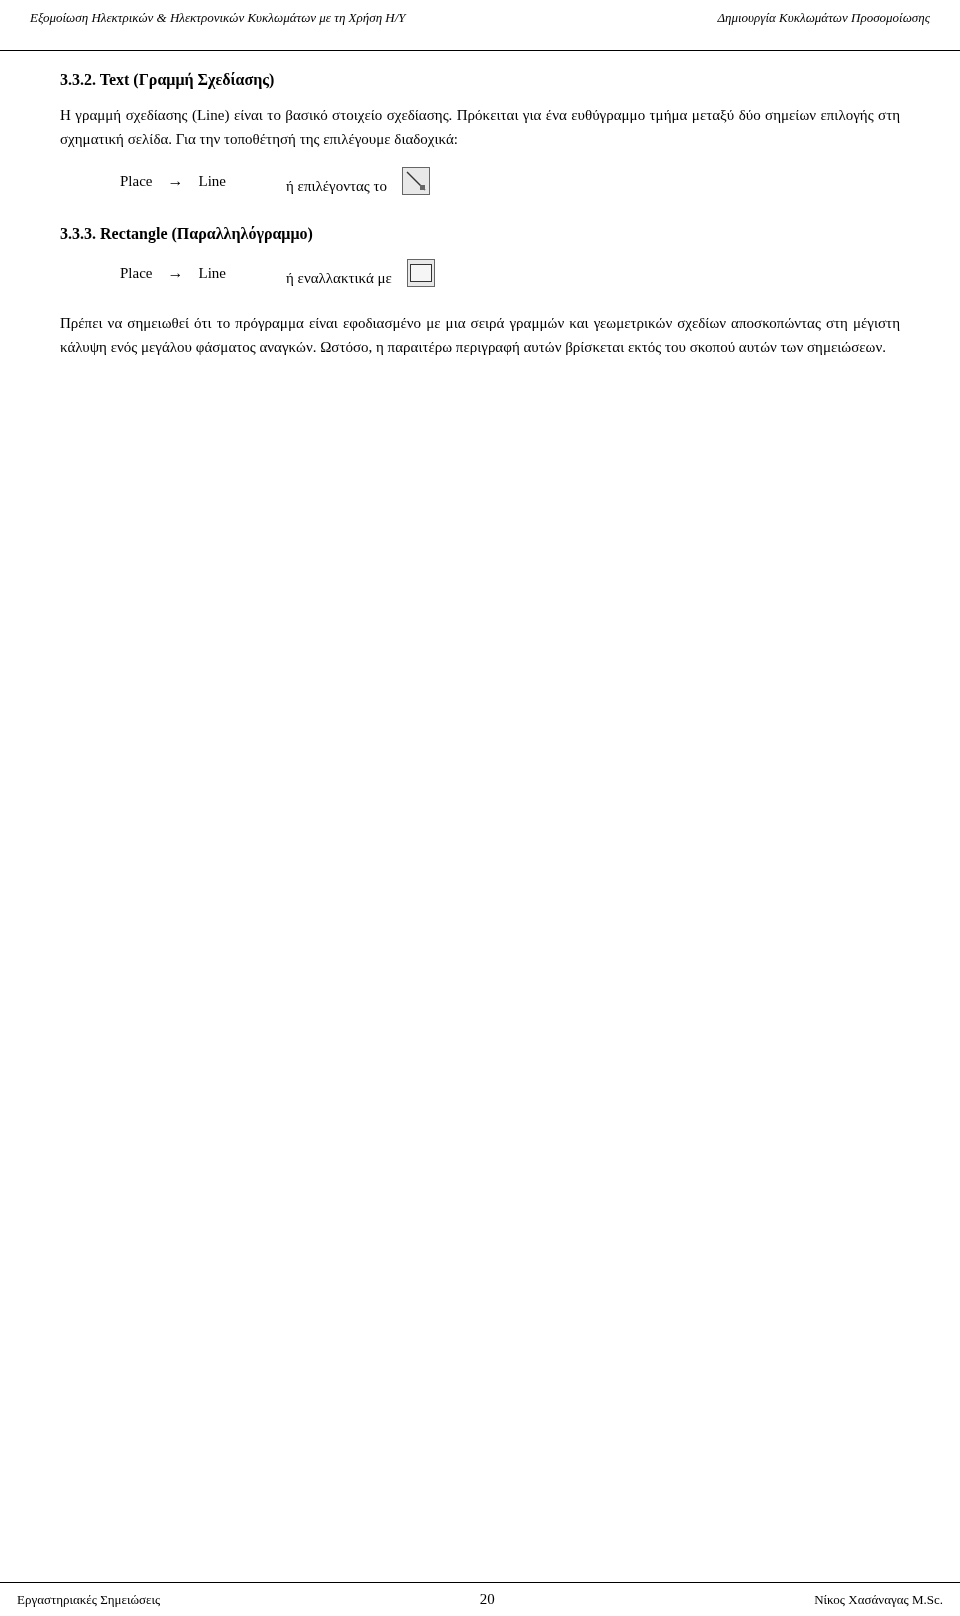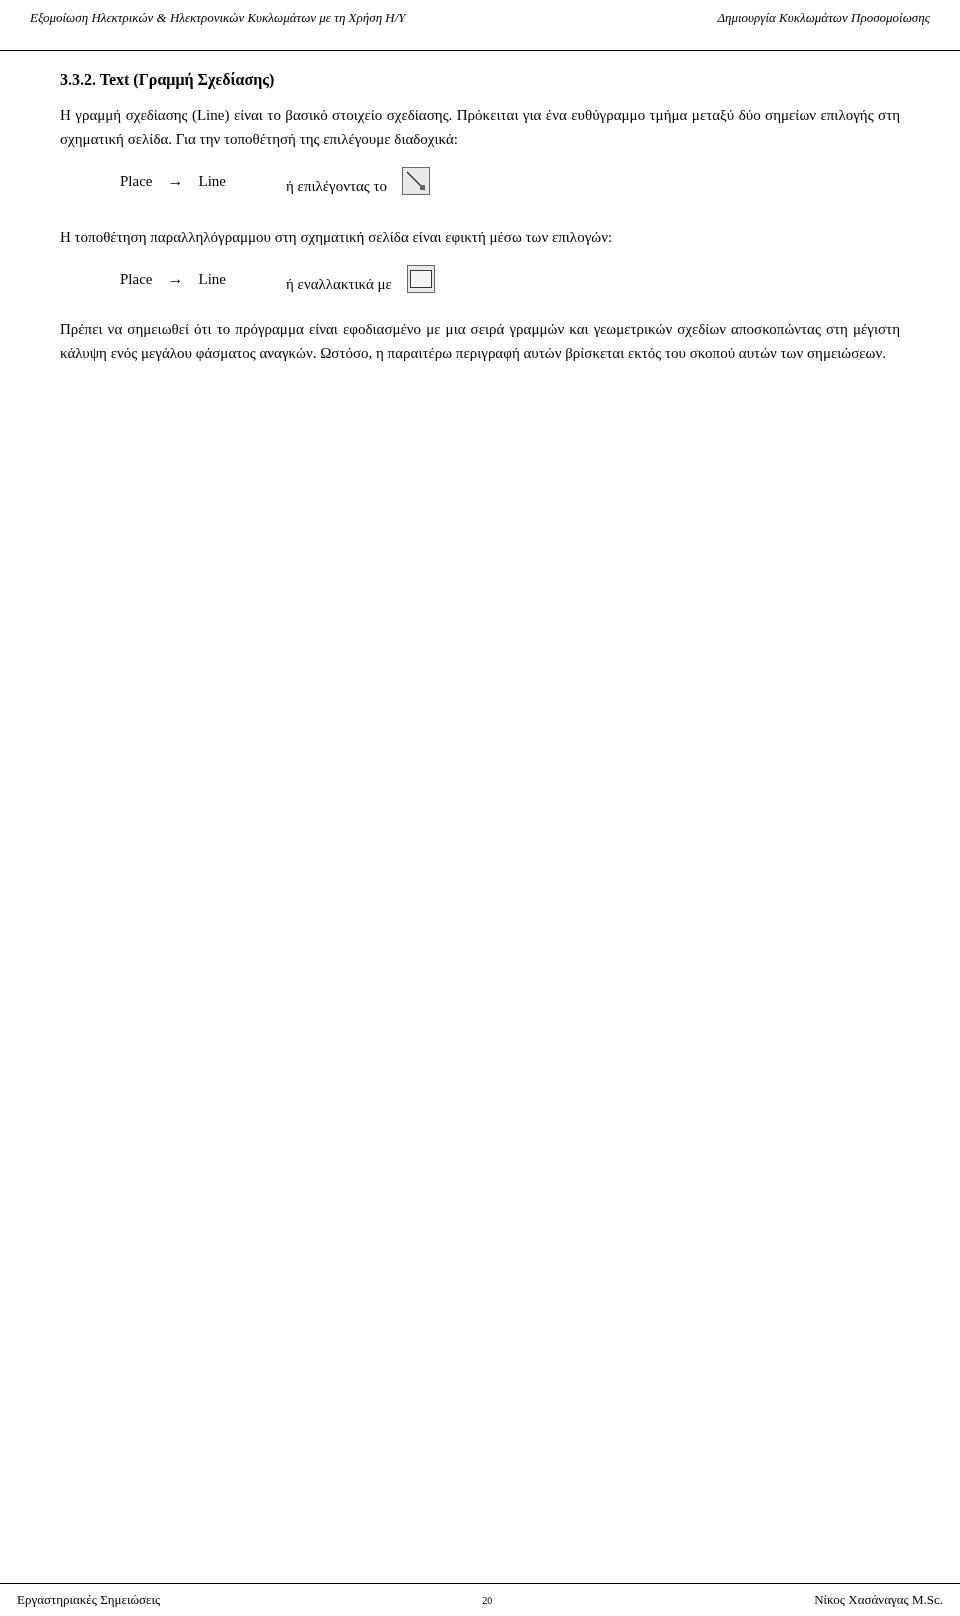--- a/index.html
+++ b/index.html
@@ -39,21 +39,21 @@
       padding: 8px 17px;
       border-top: 1px solid #000;
       font-size: 13px;
       position: absolute;
       bottom: 0;
       left: 0;
       right: 0;
     }
 
     .footer-center {
-      font-size: 10px;
+      font-size: 15px;
     }
 
     .main-content {
       padding: 20px 60px 60px 60px;
     }
 
     .intro-text {
       margin-bottom: 24px;
       text-align: justify;
       line-height: 1.6;
@@ -162,21 +162,24 @@
               <rect x="14" y="14" width="5" height="5" fill="#666" stroke="none"></rect>
             </svg>
           </span>
         </div>
       </div>
     </div>
 
   </div>
 
   <div class="section-333 section-33">
-    <p class="body-text">Η τοποθέτηση παραλληλόγραμμου στη σχηματική σελίδα είναι εφικτή μέσω των επιλογών:</p>
+    <p class="section-title">
+      <span>3.3.3.</span>
+      <span>Rectangle (Παραλληλόγραμμο)</span>
+    </p>
 
     <div class="indented-block">
       <div class="place-line-row">
         <div class="place-line-text">
           <span>Place</span>
           <span class="arrow">→</span>
           <span>Line</span>
         </div>
         <div class="place-line-text">
           <span>ή εναλλακτικά με</span>

